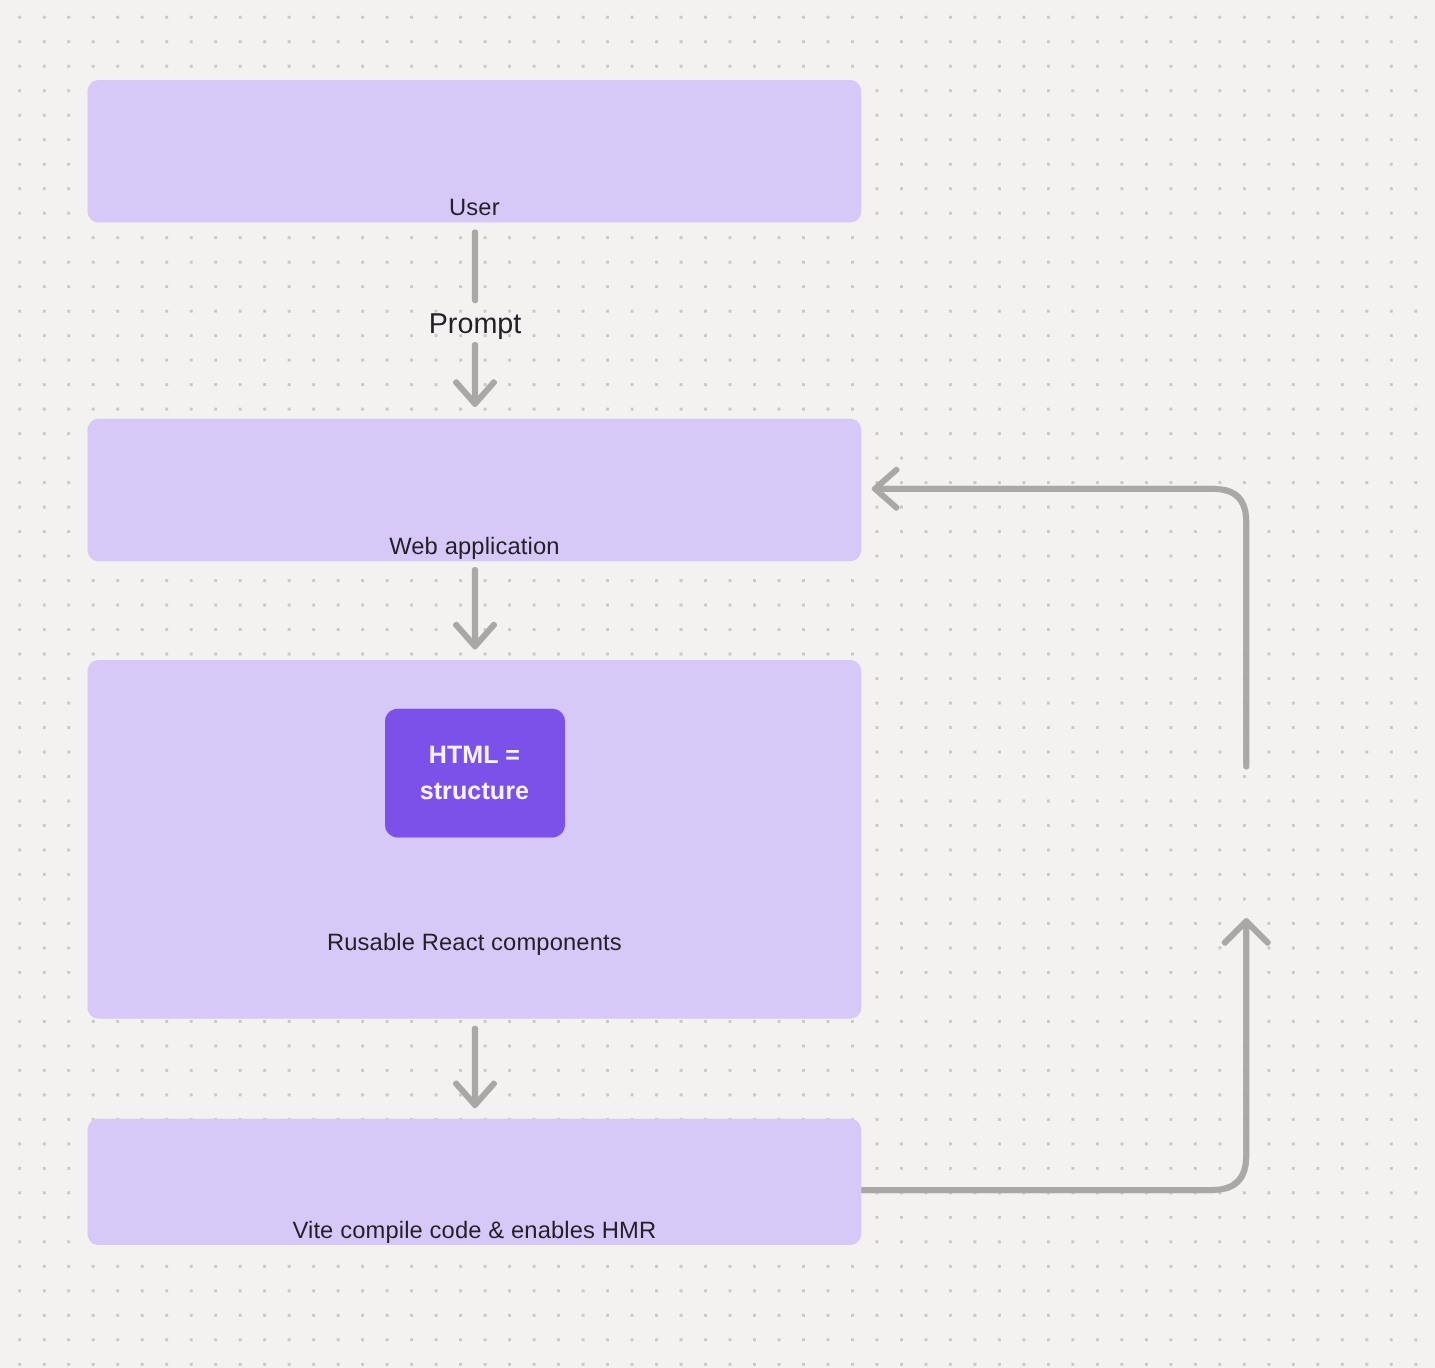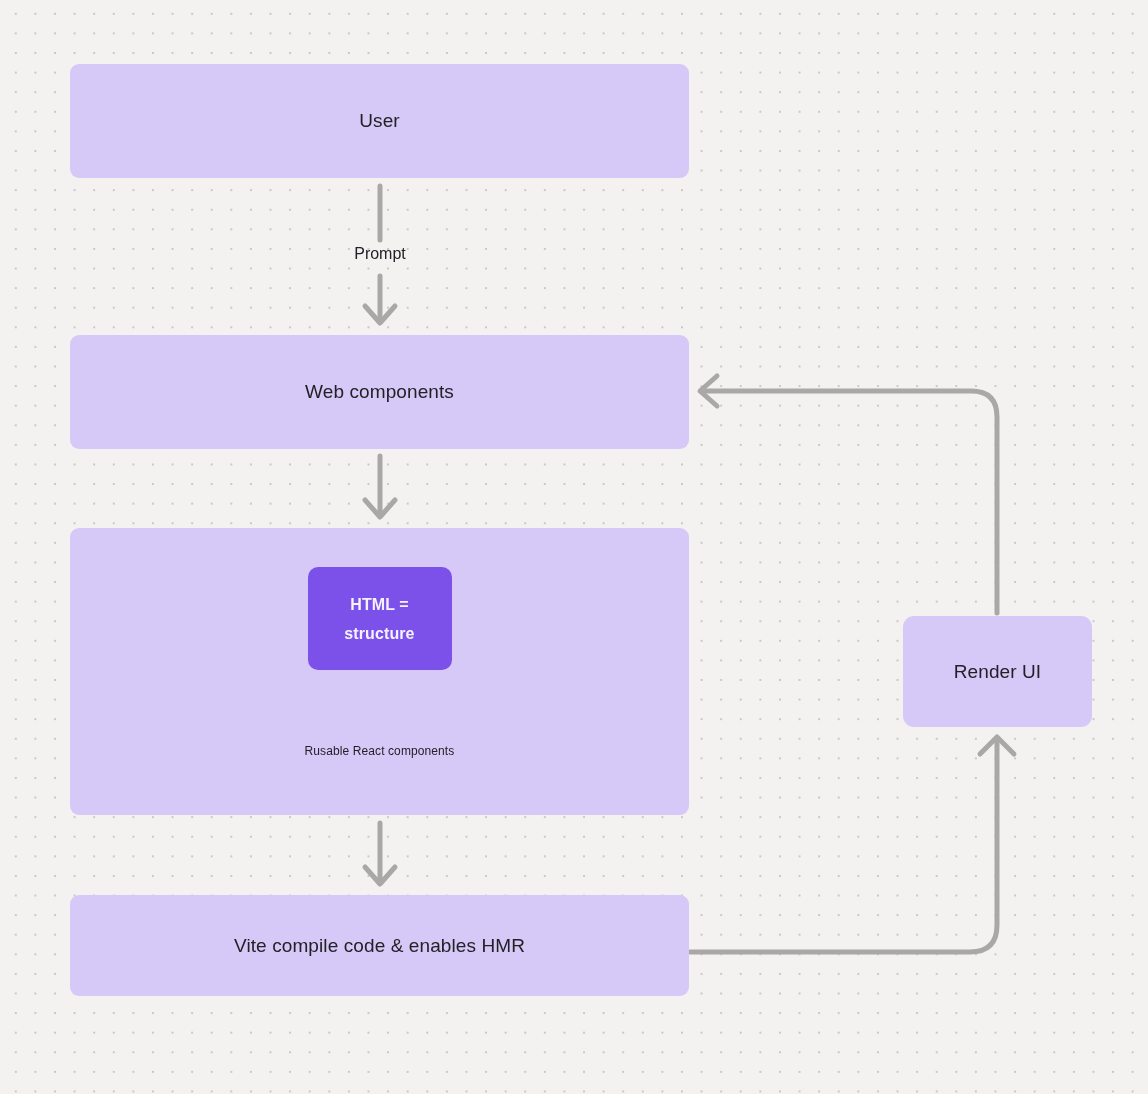--- a/index.html
+++ b/index.html
@@ -33,21 +33,21 @@
     fill:none;
     stroke:var(--connector);
     stroke-width:5;
     stroke-linecap:round;
     stroke-linejoin:round;
   }
   .node{
     position:absolute;
     background:var(--node-fill);
     border-radius:9px;
-    display:flex;align-items:center;justify-content:center;
+    display:flex;align-items:flex-end;justify-content:center;
     text-align:center;
     color:var(--text-dark);
     font-size:19px;
     font-weight:500;
     letter-spacing:.1px;
   }
   .node-user{left:70px;top:64px;width:619px;height:114px;}
   .node-webapp{left:70px;top:335px;width:619px;height:114px;}
   .node-vite{left:70px;top:895px;width:619px;height:101px;}
   .node-render{left:903px;top:616px;width:189px;height:111px;border-radius:11px;}
@@ -59,37 +59,37 @@
     position:absolute;left:0;top:39px;width:100%;
     display:flex;justify-content:center;gap:26px;
   }
   .chip{
     width:144px;height:103px;
     background:var(--chip-fill);
     border-radius:10px;
     display:flex;align-items:center;justify-content:center;
     text-align:center;
     color:var(--text-light);
-    font-size:16px;
+    font-size:20px;
     font-weight:600;
     line-height:29px;
     padding:4px 10px;
   }
   .group-label{
     position:absolute;left:0;top:716px;width:100%;
     text-align:center;
     color:var(--text-dark);
-    font-size:12px;font-weight:500;letter-spacing:.1px;
+    font-size:19px;font-weight:500;letter-spacing:.1px;
   }
   .node-group .group-label{top:216px;}
   .edge-label{
     position:absolute;left:280px;top:245px;width:200px;
     text-align:center;
     color:var(--text-dark);
-    font-size:16px;font-weight:500;
+    font-size:23px;font-weight:500;
   }
 </style>
 </head>
 <body>
 
 <div class="canvas">
 
   <svg class="connector-layer" viewBox="0 0 1148 1094" xmlns="http://www.w3.org/2000/svg">
 
     <g>
@@ -121,33 +121,30 @@
 
   <div class="node node-user">
     <span>User</span>
   </div>
 
   <div class="edge-label">
     <span>Prompt</span>
   </div>
 
   <div class="node node-webapp">
-    <span>Web components</span>
+    <span>Web application</span>
   </div>
 
   <div class="node node-group">
     <div class="chip-row">
       <div class="chip">
         <span>HTML = structure</span>
       </div>
     </div>
     <div class="group-label">Rusable React components</div>
   </div>
 
   <div class="node node-vite">
     <span>Vite compile code &amp; enables HMR</span>
   </div>
 
-  <div class="node node-render">
-    <span>Render UI</span>
-  </div>
 
 </div>
 
 </body></html>

